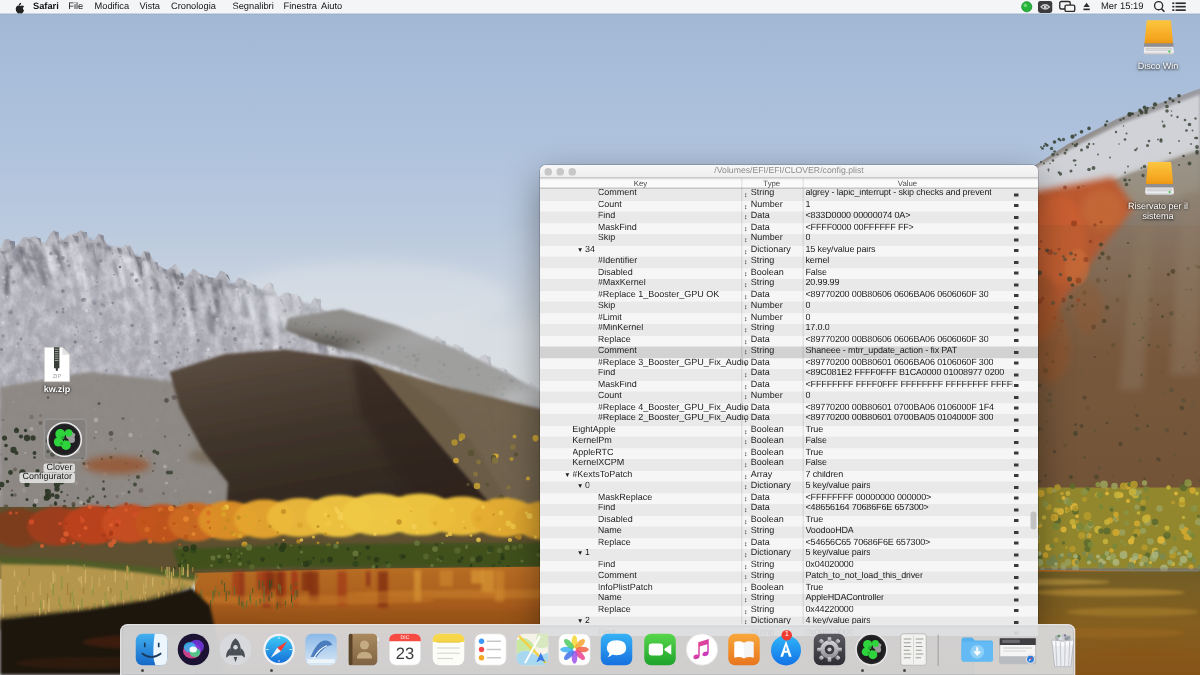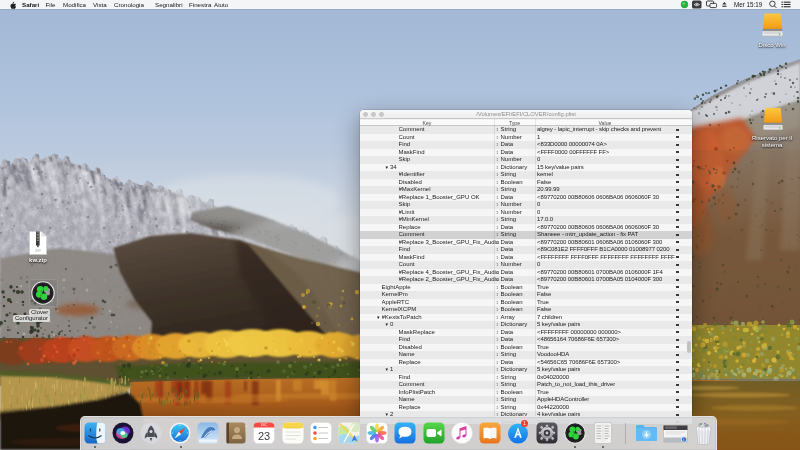--- a/index.html
+++ b/index.html
@@ -31,21 +31,21 @@
 .row span { position:absolute; top:0; font-size:6px; line-height:7.5px; color:#1c1c1c; white-space:nowrap; }
 .tri { color:#6a6a6a; font-size:5px !important; }
 .k { max-width:100px; overflow:hidden; }
 .ud { color:#555; font-size:4.6px !important; }
 .t { }
 .v { max-width:138px; overflow:hidden; letter-spacing:-0.1px; }
 .dash { left:316px; top:2.8px !important; width:2.6px; height:2px; background:#3a3a3a; }
 .dock { position:absolute; left:80px; top:416px; width:637px; height:34px; background:rgba(218,219,222,0.93);
   border-radius:5px 5px 0 0; border:0.5px solid rgba(255,255,255,0.4); border-bottom:none; z-index:30;
   box-shadow:inset 0 0 0 0.5px rgba(120,120,120,0.25); }
-.dicon { position:absolute; top:422px; width:28px; height:22px; z-index:31; }
+.dicon { position:absolute; top:422px; width:28px; height:22px; z-index:31;text-align:right; }
 </style></head>
 <body>
 <div id="screen">
 <svg id="wp" width="800" height="450" viewBox="0 0 800 450" preserveAspectRatio="none">
 <defs>
 <linearGradient id="sky" x1="0" y1="0" x2="0" y2="1">
  <stop offset="0" stop-color="#a1b7d3"></stop>
  <stop offset="0.3" stop-color="#aec2dd"></stop>
  <stop offset="0.5" stop-color="#bac9de"></stop>
  <stop offset="0.68" stop-color="#ccd5e0"></stop>

